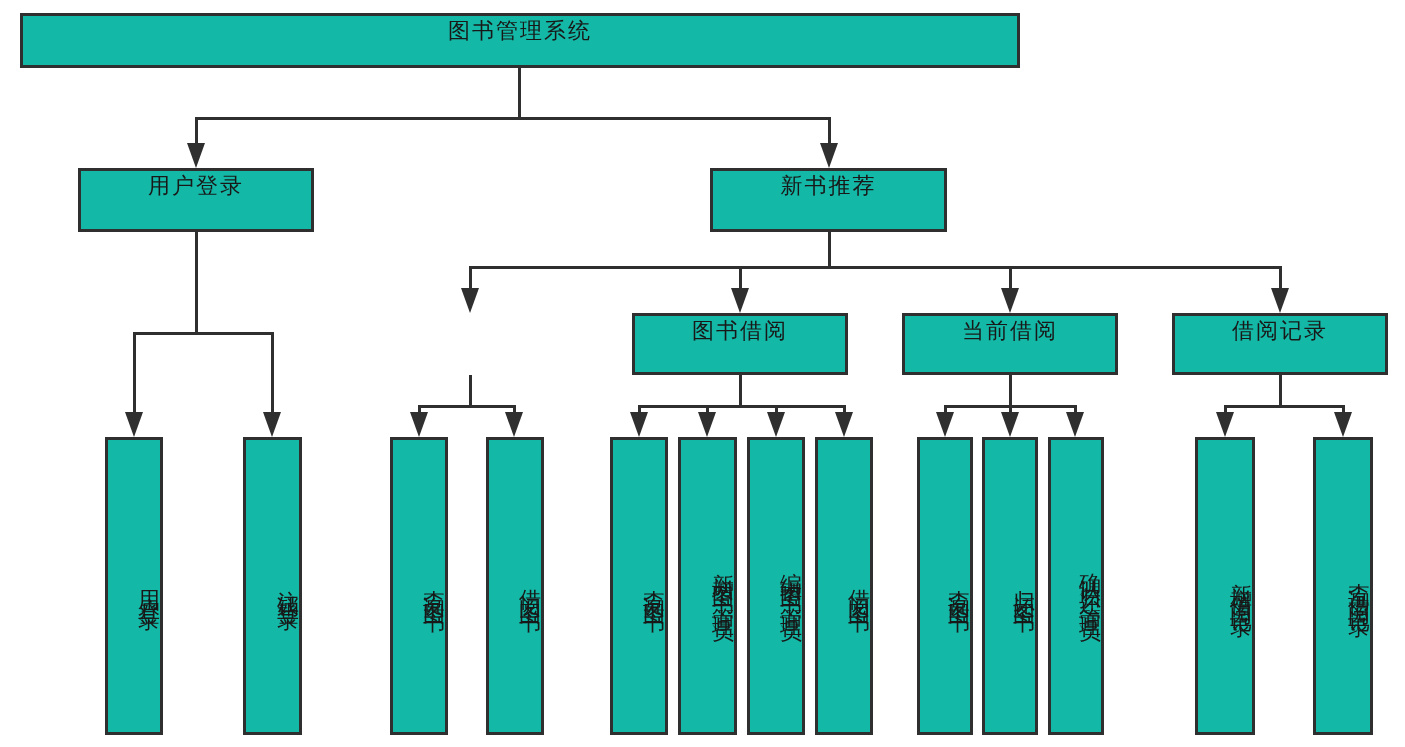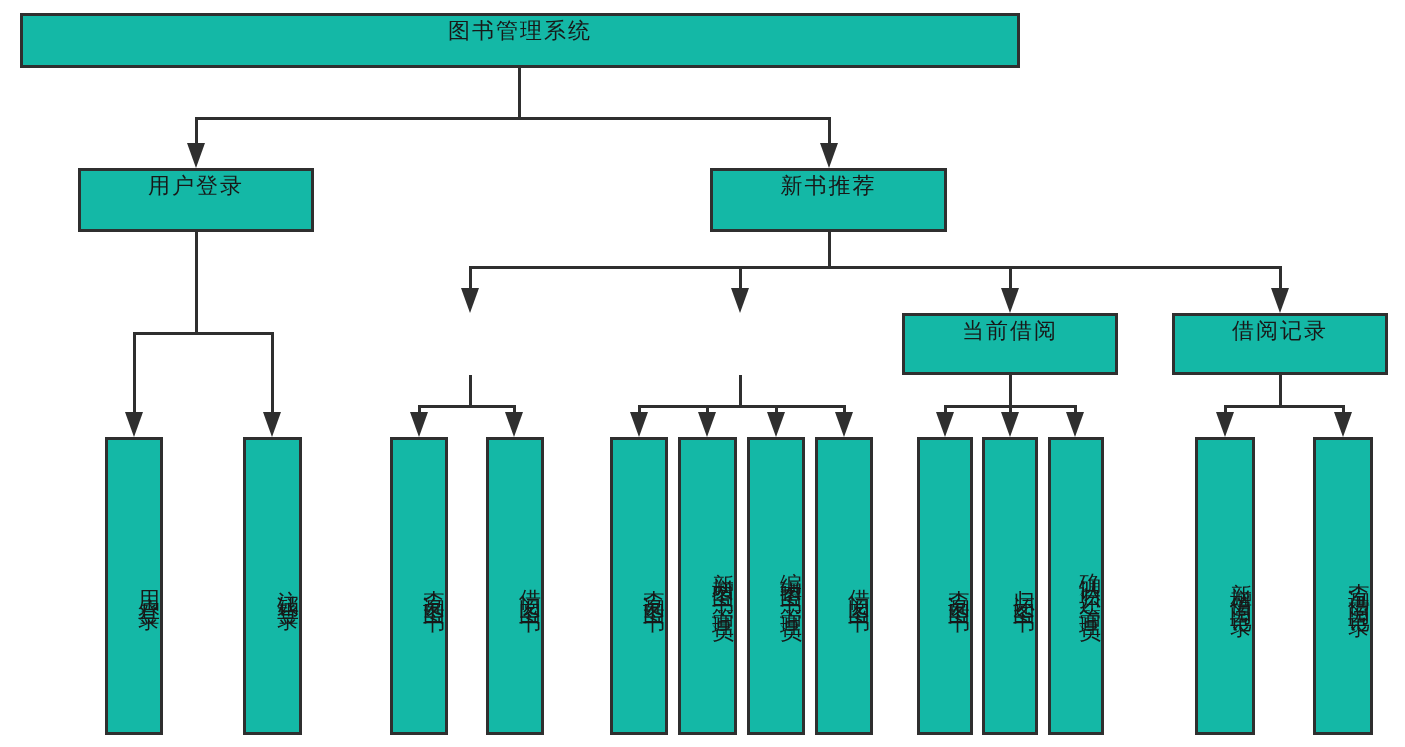--- a/index.html
+++ b/index.html
@@ -59,20 +59,23 @@
   <div class="hline" style="left:469px;top:266px;width:813px;"></div>
   <div class="vline" style="left:469px;top:266px;height:24px;"></div>
   <div class="ahead" style="left:461px;top:288px;"></div>
   <div class="vline" style="left:739px;top:266px;height:24px;"></div>
   <div class="ahead" style="left:731px;top:288px;"></div>
   <div class="vline" style="left:1009px;top:266px;height:24px;"></div>
   <div class="ahead" style="left:1001px;top:288px;"></div>
   <div class="vline" style="left:1279px;top:266px;height:24px;"></div>
   <div class="ahead" style="left:1271px;top:288px;"></div>
 
+  <div class="node hbox" style="left:632px;top:313px;width:216px;height:62px;">
+    <span>图书借阅</span>
+  </div>
   <div class="node hbox" style="left:1172px;top:313px;width:216px;height:62px;">
     <span>借阅记录</span>
   </div>
   <div class="node hbox" style="left:902px;top:313px;width:216px;height:62px;">
     <span>当前借阅</span>
   </div>
 
   <div class="vline" style="left:469px;top:375px;height:32px;"></div>
   <div class="hline" style="left:418px;top:405px;width:98px;"></div>
   <div class="vline" style="left:418px;top:405px;height:10px;"></div>

